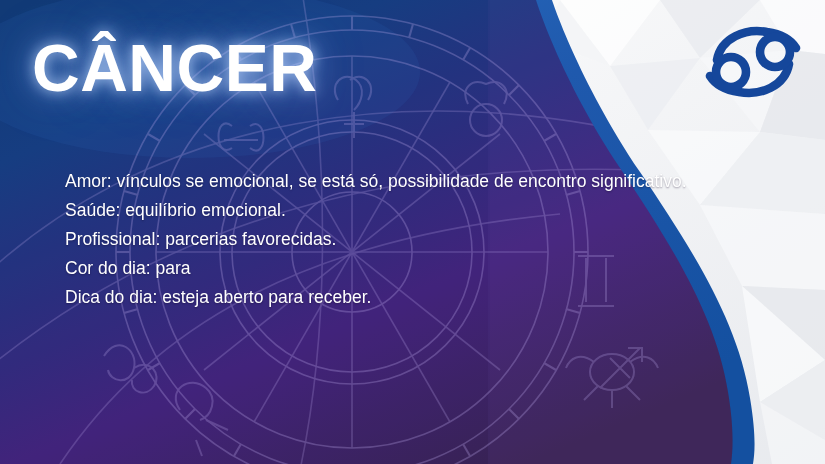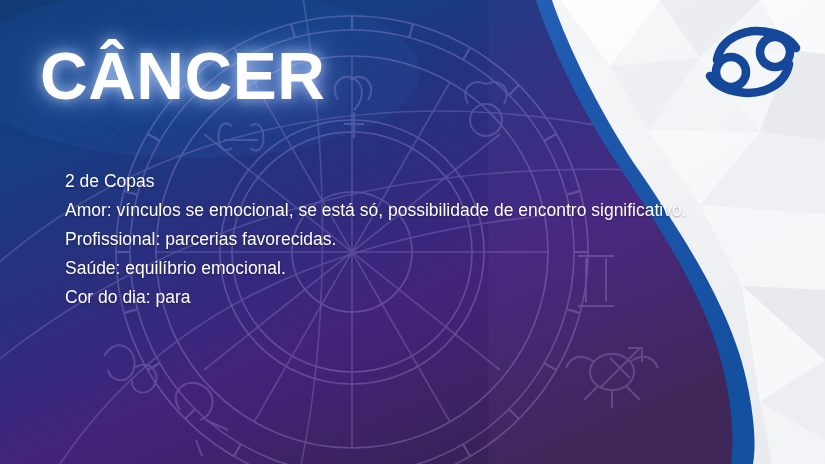--- a/index.html
+++ b/index.html
@@ -39,21 +39,21 @@
     inset: 0;
     pointer-events: none;
   }
   .wheel-wrap svg { position:absolute; inset:0; display:block; }
 
   
   .title {
     position: absolute;
     left: 28px;
     top: 27px;
-    margin: 12px;
+    margin: 4px;
     font-size: 66px;
     font-weight: 700;
     letter-spacing: 0.5px;
     color: #ffffff;
     line-height: 1.15;
     text-shadow:
       0 0 14px rgba(190,215,255,0.85),
       0 0 30px rgba(150,190,255,0.55),
       0 0 52px rgba(120,170,255,0.35);
     white-space: nowrap;
@@ -243,25 +243,25 @@
           <path d="M180,410 c-14,-20 10,-36 26,-22 c12,10 6,28 -6,32"></path>
           <path d="M206,420 l22,10 M196,440 l6,16"></path>
         </g>
       </g>
     </svg>
   </div>
 
   <h1 class="title">CÂNCER</h1>
 
   <div class="body-copy">
-    <p>2 de Copas</p>
     <p>Amor: vínculos se emocional, se está só, possibilidade de encontro significativo.</p>
+    <p>Saúde: equilíbrio emocional.</p>
     <p>Profissional: parcerias favorecidas.</p>
-    <p>Saúde: equilíbrio emocional.</p>
     <p>Cor do dia: para</p>
+    <p>Dica do dia: esteja aberto para receber.</p>
   </div>
 
   <div class="glyph">
     <svg viewBox="0 0 104 80" aria-hidden="true">
       <g fill="none" stroke="#15479b" stroke-width="8.6" stroke-linecap="round">
 
         <path d="M16,38 C20,16 44,6 66,10 C80,12 90,18 95,26"></path>
 
         <path d="M88,42 C84,64 60,74 38,70 C24,68 14,62 9,54"></path>
       </g>

